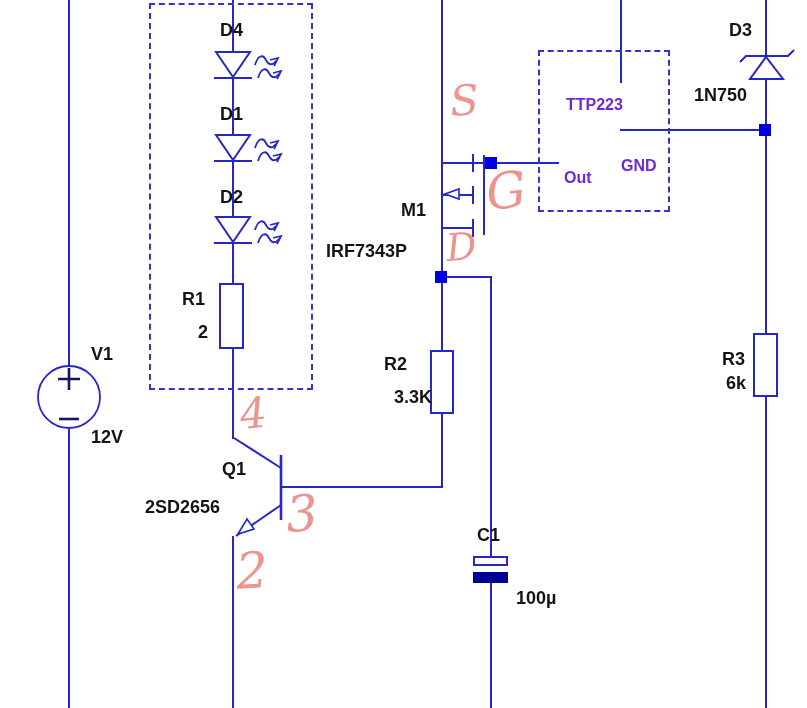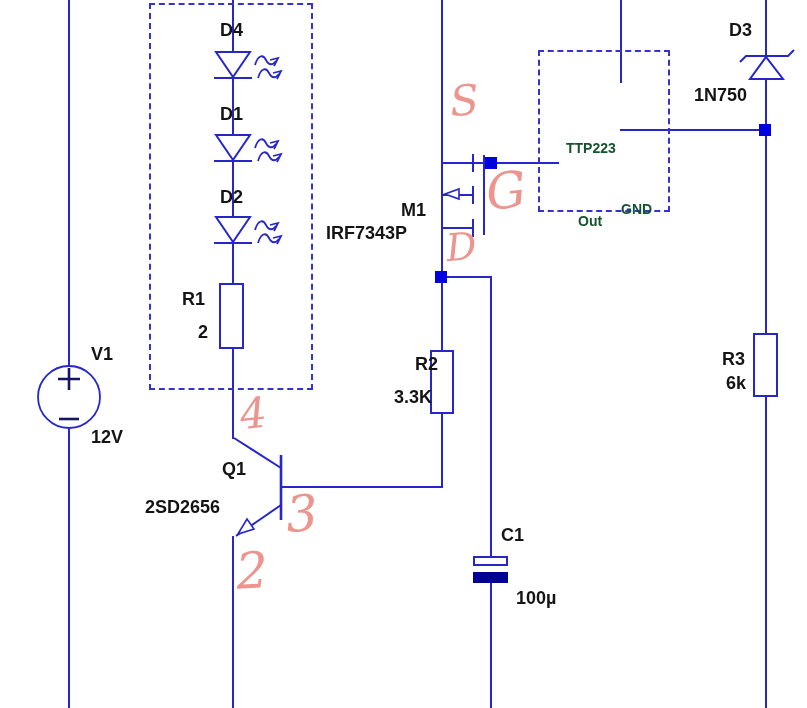--- a/index.html
+++ b/index.html
@@ -8,22 +8,22 @@
   .abs{position:absolute;}
   .wv{position:absolute;width:2px;background:#2626c9;}
   .wh{position:absolute;height:2px;background:#2626c9;}
   .dash{position:absolute;border:2px dashed #3434cd;background:transparent;}
   .res{position:absolute;border:2px solid #2626c9;background:#ffffff;box-sizing:border-box;}
   .sq{position:absolute;width:12px;height:12px;background:#0000e0;}
   .plate-open{position:absolute;border:2px solid #2626c9;background:#ffffff;box-sizing:border-box;}
   .plate-solid{position:absolute;background:#000095;}
   .lbl{position:absolute;font-weight:bold;font-size:18px;line-height:19px;color:#141414;
        white-space:nowrap;}
-  .blbl{position:absolute;font-weight:bold;font-size:14px;line-height:19px;color:#14532d;
-        white-space:nowrap;margin-top:44px;}
+  .blbl{position:absolute;font-weight:bold;font-size:16px;line-height:19px;color:#6d28d9;
+        white-space:nowrap;}
   .ann{position:absolute;font-family:"DejaVu Serif",serif;font-style:italic;
        color:#e8837b;opacity:0.85;white-space:nowrap;line-height:1;}
   svg{overflow:visible;}
 </style>
 </head>
 <body>
 
 <div class="canvas">
 
   <div class="wv" style="left:68px;top:0;height:366px"></div>
@@ -125,33 +125,33 @@
   <div class="lbl" style="left:220px;top:21px">D4</div>
   <div class="lbl" style="left:220px;top:105px">D1</div>
   <div class="lbl" style="left:220px;top:188px">D2</div>
   <div class="lbl" style="left:182px;top:290px">R1</div>
   <div class="lbl" style="left:198px;top:323px">2</div>
   <div class="lbl" style="left:91px;top:345px">V1</div>
   <div class="lbl" style="left:91px;top:428px">12V</div>
   <div class="lbl" style="left:222px;top:460px">Q1</div>
   <div class="lbl" style="left:145px;top:498px">2SD2656</div>
   <div class="lbl" style="left:401px;top:201px">M1</div>
-  <div class="lbl" style="left:326px;top:224px">IRF7343P</div>
-  <div class="lbl" style="left:415px;top:355px">R2</div>
+  <div class="lbl" style="left:326px;top:242px">IRF7343P</div>
+  <div class="lbl" style="left:384px;top:355px">R2</div>
   <div class="lbl" style="left:394px;top:388px">3.3K</div>
-  <div class="lbl" style="left:501px;top:526px">C1</div>
+  <div class="lbl" style="left:477px;top:526px">C1</div>
   <div class="lbl" style="left:516px;top:589px">100µ</div>
   <div class="lbl" style="left:729px;top:21px">D3</div>
   <div class="lbl" style="left:694px;top:86px">1N750</div>
   <div class="lbl" style="left:722px;top:350px">R3</div>
   <div class="lbl" style="left:726px;top:374px">6k</div>
 
   <div class="blbl" style="left:566px;top:95px">TTP223</div>
   <div class="blbl" style="left:621px;top:156px">GND</div>
-  <div class="blbl" style="left:578px;top:168px">Out</div>
+  <div class="blbl" style="left:564px;top:168px">Out</div>
 
   <div class="ann" style="left:450px;top:80px;font-size:42px;transform:rotate(-4deg)">S</div>
   <div class="ann" style="left:486px;top:166px;font-size:50px;transform:rotate(-6deg)">G</div>
   <div class="ann" style="left:446px;top:228px;font-size:38px;transform:rotate(-5deg)">D</div>
   <div class="ann" style="left:240px;top:393px;font-size:42px;transform:rotate(-6deg)">4</div>
   <div class="ann" style="left:286px;top:489px;font-size:50px;transform:rotate(-4deg)">3</div>
   <div class="ann" style="left:236px;top:546px;font-size:50px;transform:rotate(-3deg)">2</div>
 
 </div>
 

